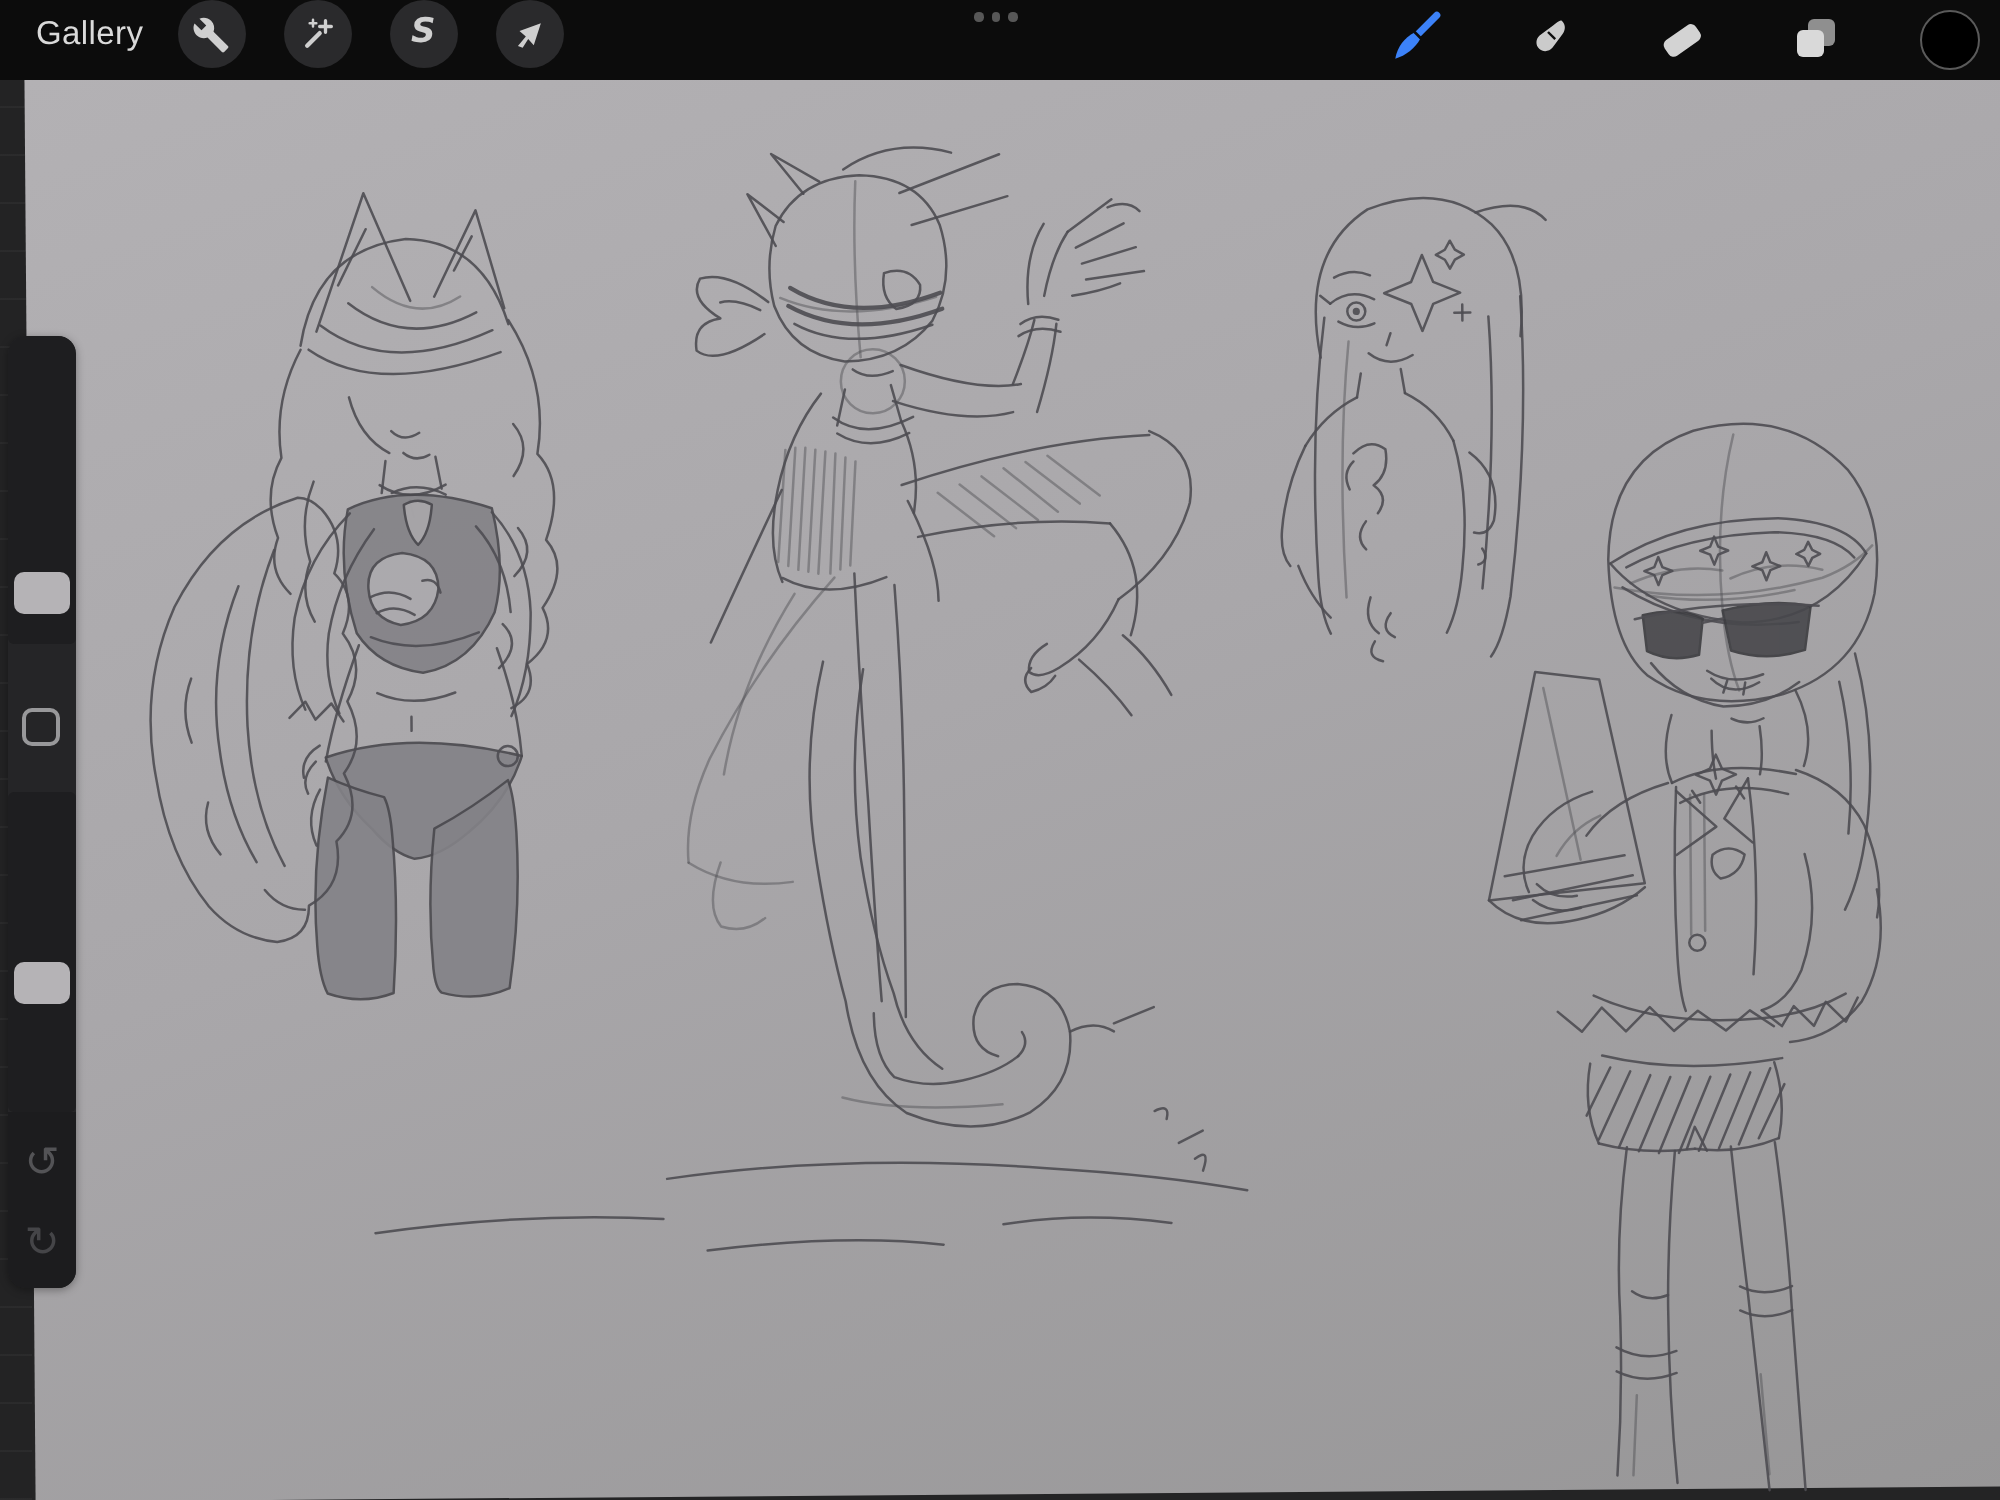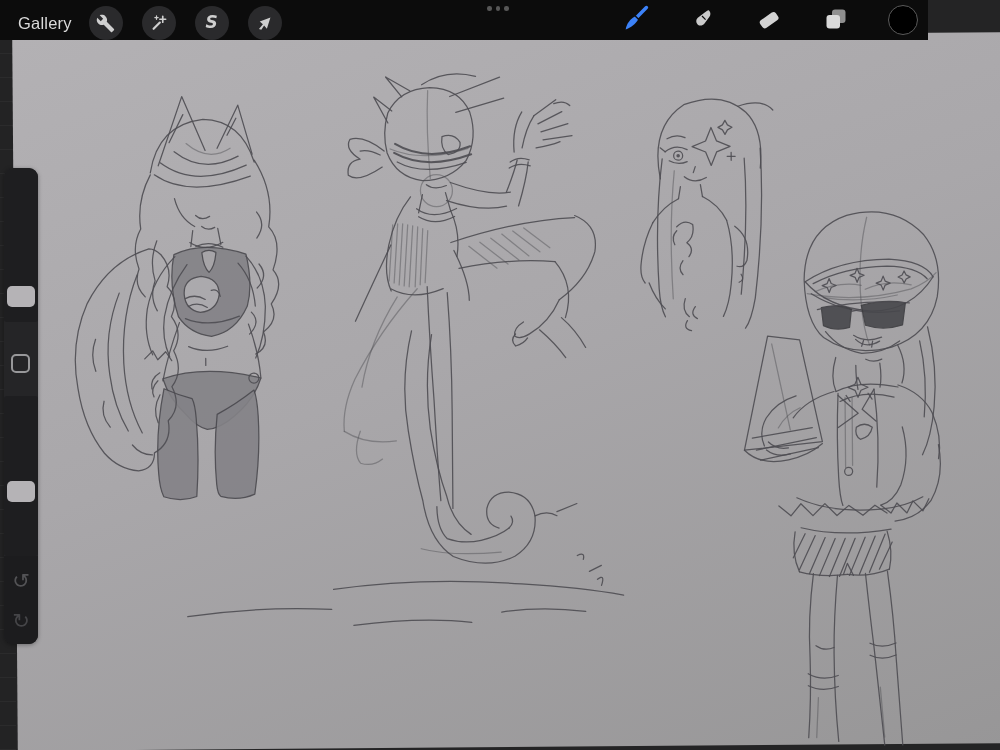--- a/index.html
+++ b/index.html
@@ -22,22 +22,22 @@
     stroke-linecap:round;stroke-linejoin:round;opacity:.9;}
   #sketch .shade{fill:var(--shade-fill);stroke:#4a494e;}
   #sketch .skin{fill:#aaa8ab;stroke:#4a494e;}
   #sketch .cup{fill:#b0aeb1;}
   #sketch .darkfill{fill:#48484c;stroke:#3d3d41;}
   #sketch .inkfill{fill:var(--stroke-pencil);stroke:none;}
   #sketch .heavy{stroke-width:2.1;}
   #sketch .faint{opacity:.45;}
 
   
-  #topbar{position:absolute;left:0;top:0;width:928px;height:40px;background:var(--chrome-black);
-    display:flex;align-items:flex-end;z-index:30;}
+  #topbar{position:absolute;left:0;top:0;width:1000px;height:40px;background:var(--chrome-black);
+    display:flex;align-items:flex-start;z-index:30;}
   .tb-left{display:flex;align-items:center;padding-left:18px;}
   #gallery-btn{color:#dadada;font-size:16.5px;letter-spacing:.2px;margin-right:17px;cursor:default;}
   .circ-btn{width:34px;height:34px;border-radius:50%;background:#2a2a2c;border:none;margin-right:19px;
     display:flex;align-items:center;justify-content:center;padding:0;}
   .circ-btn svg{display:block;}
   .s-glyph{font-family:"DejaVu Sans","Liberation Sans",sans-serif;font-style:italic;font-weight:bold;
     font-size:17px;color:#cfcfcf;transform:translateY(-1px);}
   #dots{position:absolute;left:487px;top:6px;display:flex;gap:4px;}
   #dots i{width:4.5px;height:4.5px;border-radius:50%;background:#575757;}
   .tb-right{position:absolute;right:0;top:0;height:40px;display:flex;align-items:center;gap:37px;padding-right:10px;}

